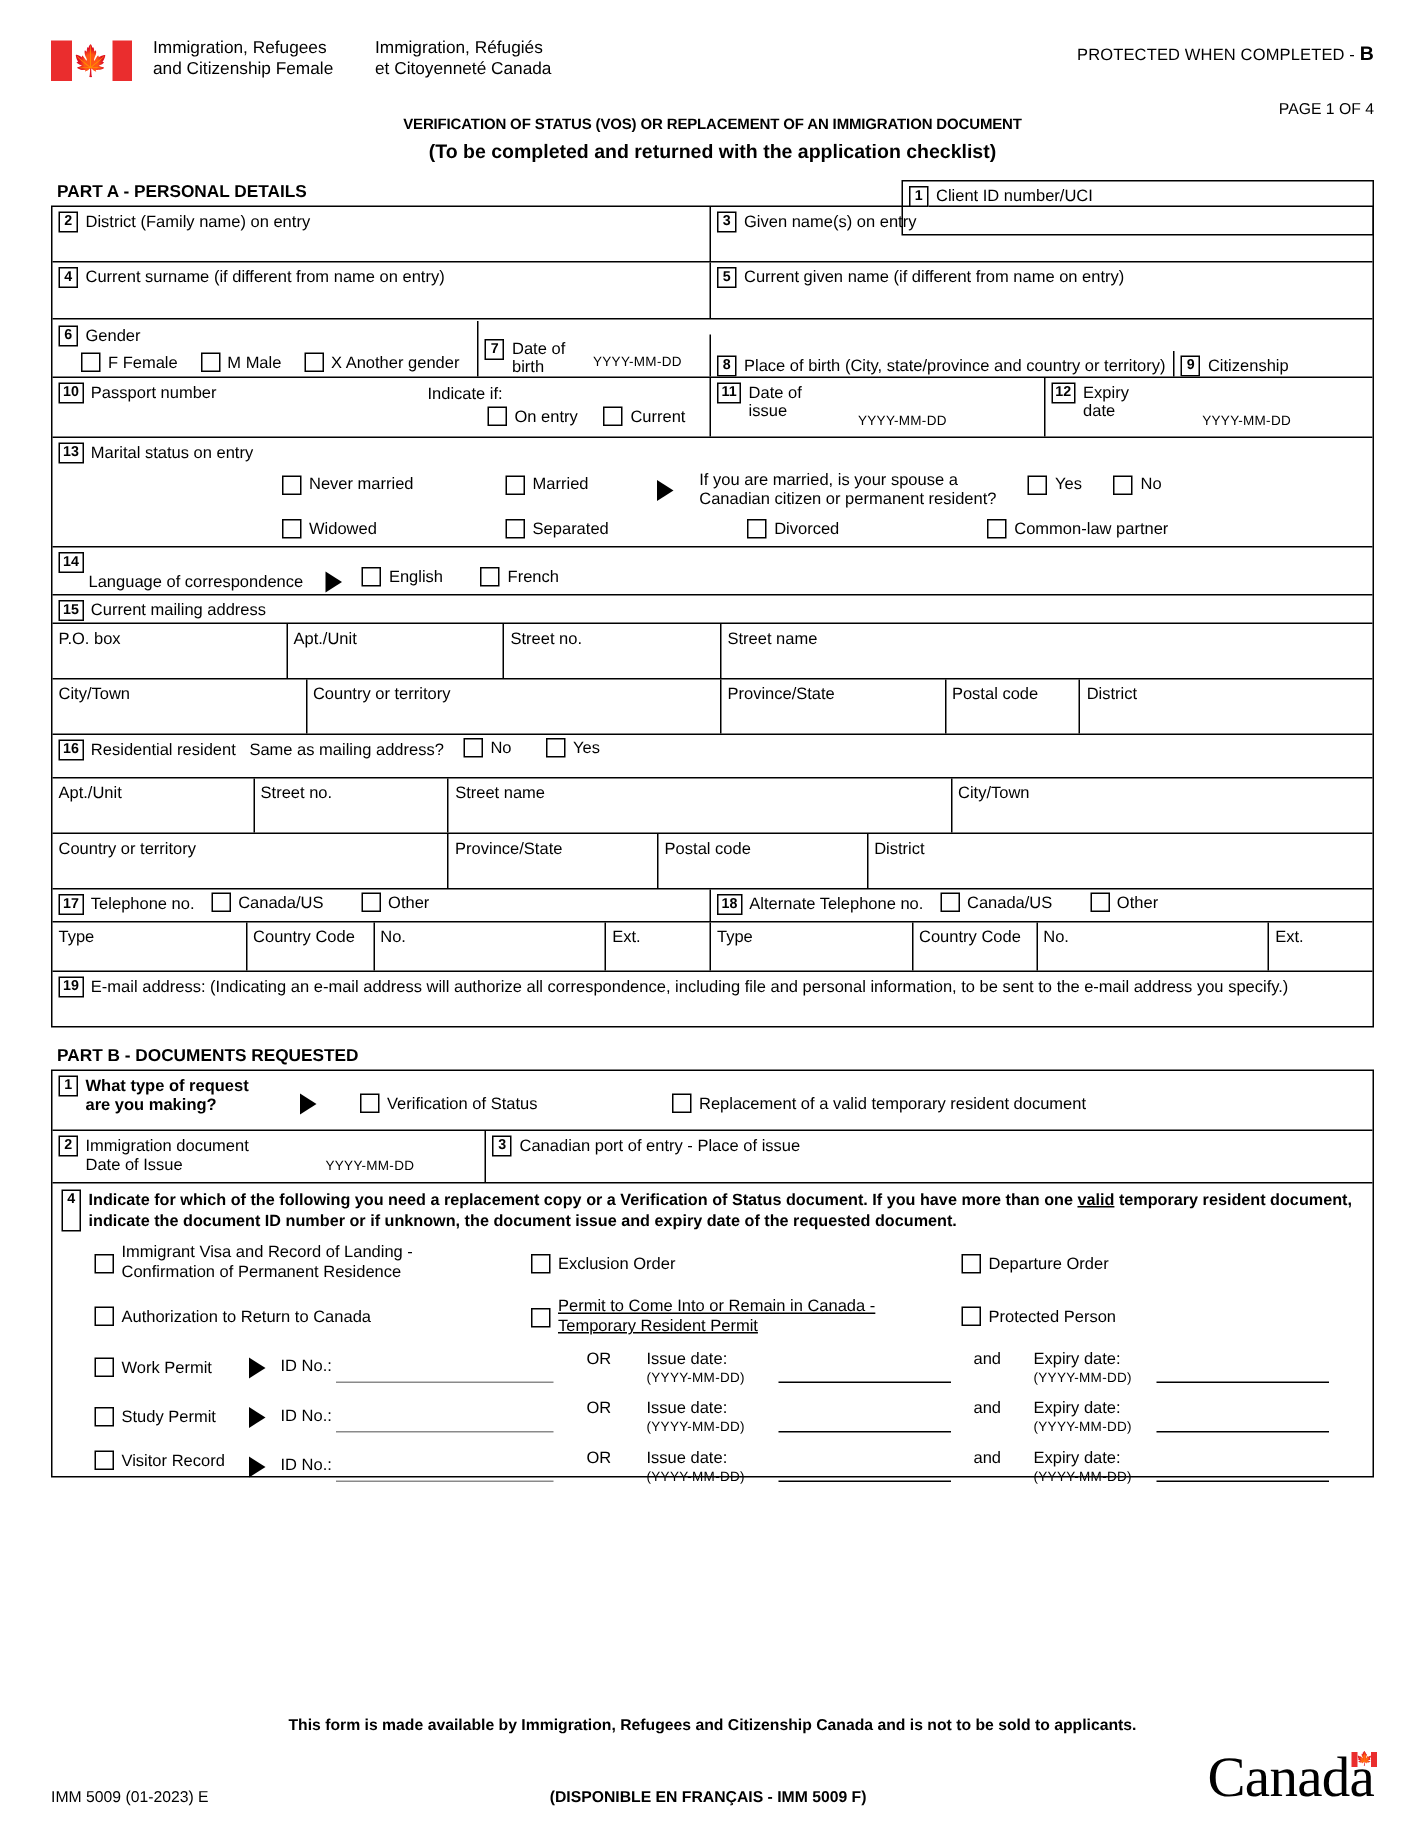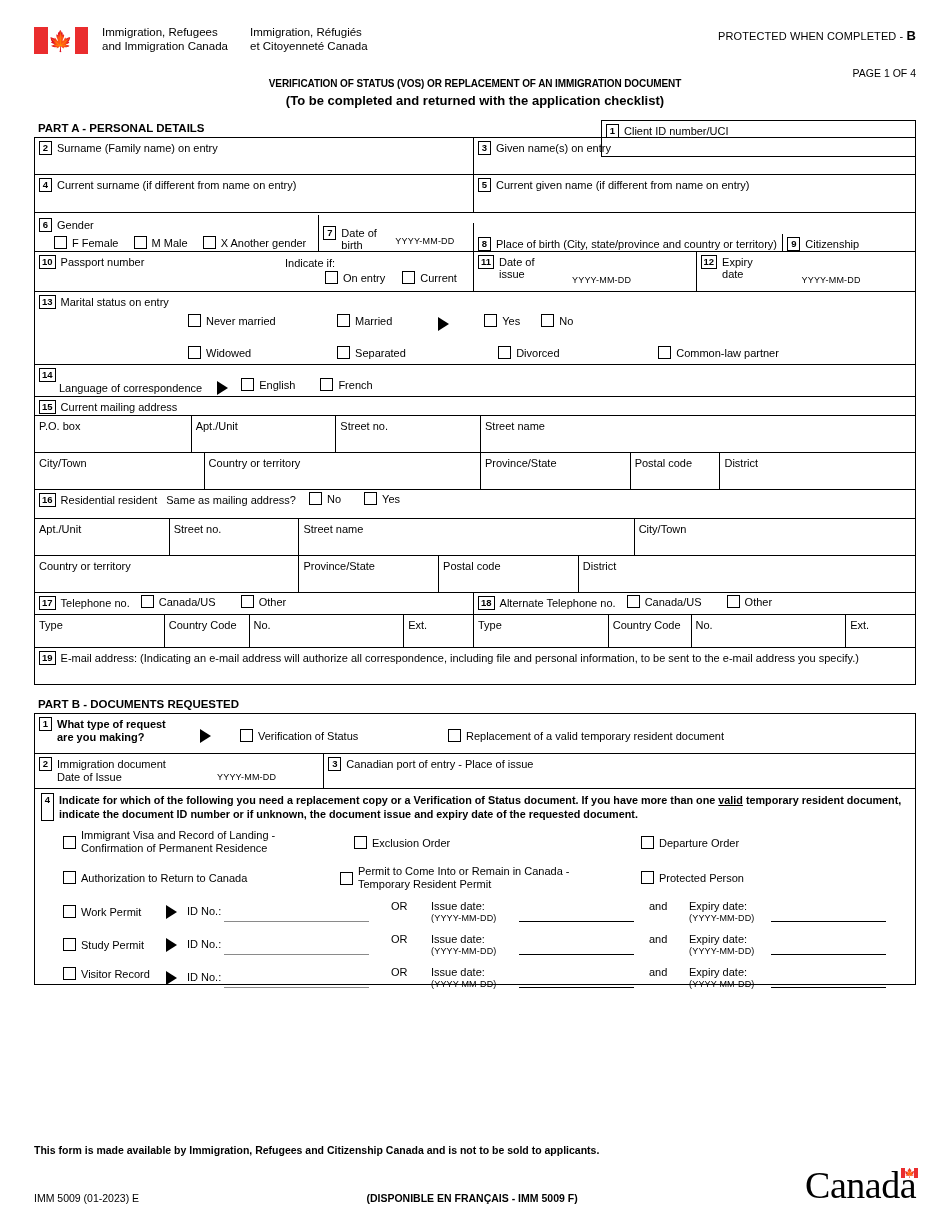--- a/index.html
+++ b/index.html
@@ -74,21 +74,21 @@
 
   .tri { display:inline-block; width:0;height:0;
     border-top:7px solid transparent; border-bottom:7px solid transparent;
     border-left:11px solid #000; vertical-align:middle; }
 
   .wline { border-bottom:1.6px solid #000; display:inline-block; }
   .wline.gray { border-bottom:1.6px solid #8a8a8a; }
 
   
   .footer { position:absolute; left:34px; right:34px; bottom:26px; }
-  .foot-center { text-align:left; font-size:10.5px; font-weight:bold; }
+  .foot-center { text-align:center; font-size:10.5px; font-weight:bold; }
   .foot-row { display:flex; align-items:flex-end; margin-top:10px; }
   .foot-left { font-size:10.5px; }
   .foot-mid { flex:1; text-align:center; font-size:10.5px; font-weight:bold; }
   .wordmark { position:relative; font-family:"Liberation Serif", serif;
      font-size:38px; line-height:38px; font-weight:normal; letter-spacing:-.5px; }
   .wordmark .wmflag { position:absolute; right:-2px; top:2px; width:17px; height:10px; }
   .wmflag .b { position:absolute; top:0;bottom:0;width:4.2px;background:#EA2D2E; }
   .wmflag .b.l{left:0;} .wmflag .b.r{right:0;}
   .wmflag .lf{ position:absolute; left:50%; top:50%; transform:translate(-50%,-50%);
       color:#EA2D2E; font-size:9px; line-height:1; }
@@ -100,21 +100,21 @@
 
   <div class="header">
     <div class="flag">
       <div class="bar l"></div>
         <div class="bar r"></div>
       <div class="leaf">🍁</div>
     </div>
     <div class="dept">
       <div class="col en">
         <div>Immigration, Refugees</div>
-        <div>and Immigration Canada</div>
+        <div>and Citizenship Female</div>
       </div>
       <div class="col fr">
         <div>Immigration, Réfugiés</div>
         <div>et Citoyenneté Canada</div>
       </div>
     </div>
     <div class="header-right">
       <div class="protected">
         <span>PROTECTED WHEN COMPLETED - </span><b>B</b>
       </div>
@@ -132,21 +132,21 @@
 
     <div style="position:absolute; right:0; top:-2px; width:315px; height:37px; border:1.6px solid #000; padding:3px 4px;">
       <span class="num">1</span><span class="lbl">Client ID number/UCI</span>
     </div>
   </div>
 
   <div class="tbl" style="margin-top:2px;">
 
     <div class="row" style="height:37px;">
       <div class="cell" style="width:440px;">
-        <span class="num">2</span><span class="lbl">Surname (Family name) on entry</span>
+        <span class="num">2</span><span class="lbl">District (Family name) on entry</span>
       </div>
       <div class="cell" style="width:442px;">
         <span class="num">3</span><span class="lbl">Given name(s) on entry</span>
       </div>
     </div>
 
     <div class="row" style="height:38px;">
       <div class="cell" style="width:440px;">
         <span class="num">4</span><span class="lbl">Current surname (if different from name on entry)</span>
       </div>
@@ -225,20 +225,24 @@
         <div style="position:absolute; left:153px; top:22px;">
           <span class="cbwrap" style="width:128px;">
             <span class="cb"></span>
               <span class="t">Never married</span>
           </span>
           <span class="cbwrap" style="width:80px;">
             <span class="cb"></span>
               <span class="t">Married</span>
           </span>
           <span class="tri" style="margin-right:14px;"></span>
+          <span class="lbl2" style="display:inline-block; line-height:13px; vertical-align:middle;">
+            <span>If you are married, is your spouse a</span><br>
+            <span>Canadian citizen or permanent resident?</span>
+          </span>
           <span class="cbwrap" style="margin-left:18px; margin-right:18px;">
             <span class="cb"></span>
               <span class="t">Yes</span>
           </span>
           <span class="cbwrap" style="margin-right:0;">
             <span class="cb"></span>
               <span class="t">No</span>
           </span>
         </div>
         <div style="position:absolute; left:153px; top:54px;">
@@ -441,21 +445,21 @@
             <span class="cb"></span>
               <span class="t">Departure Order</span>
           </span>
         </div>
 
         <div style="position:relative; height:34px;">
           <span class="cbwrap" style="position:absolute; left:22px; top:6px;">
             <span class="cb"></span>
               <span class="t">Authorization to Return to Canada</span>
           </span>
-          <span class="cbwrap" style="position:absolute; left:299px; top:0;">
+          <span class="cbwrap" style="position:absolute; left:313px; top:0;text-decoration:underline;">
             <span class="cb"></span>
             <span class="t" style="line-height:13px;">
               <span>Permit to Come Into or Remain in Canada -</span><br>
               <span>Temporary Resident Permit</span>
             </span>
           </span>
           <span class="cbwrap" style="position:absolute; left:600px; top:6px;">
             <span class="cb"></span>
               <span class="t">Protected Person</span>
           </span>

